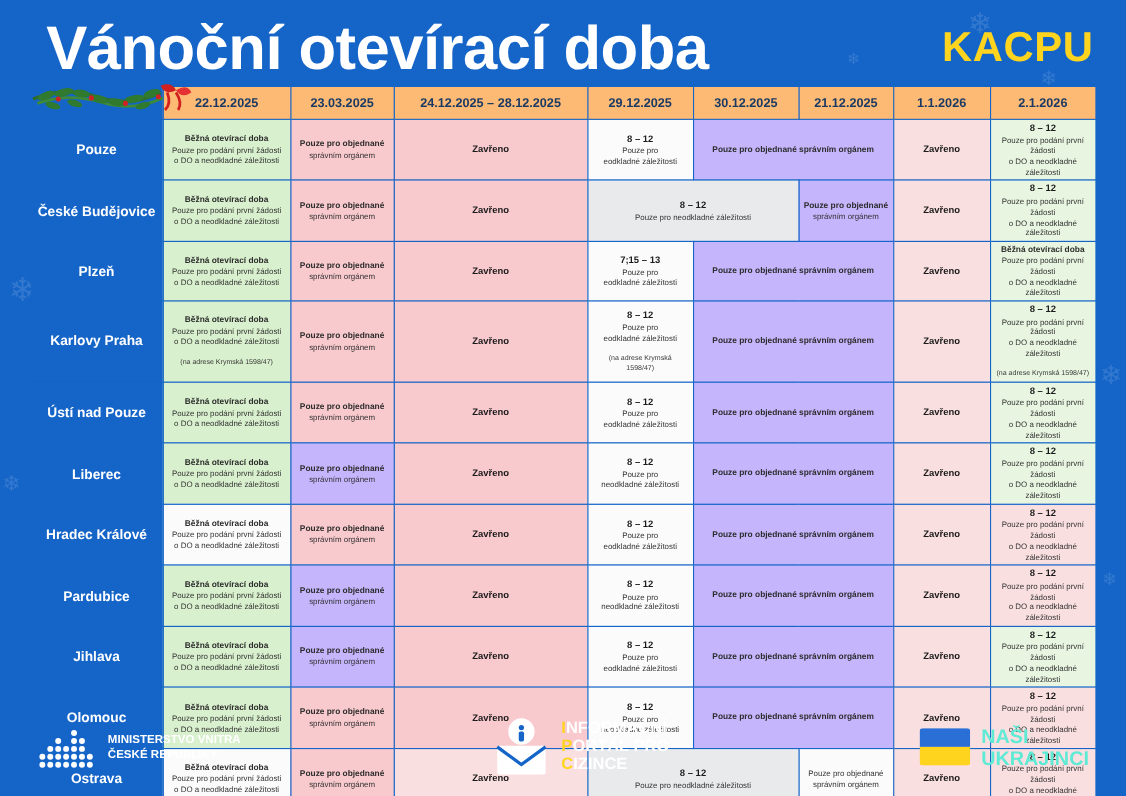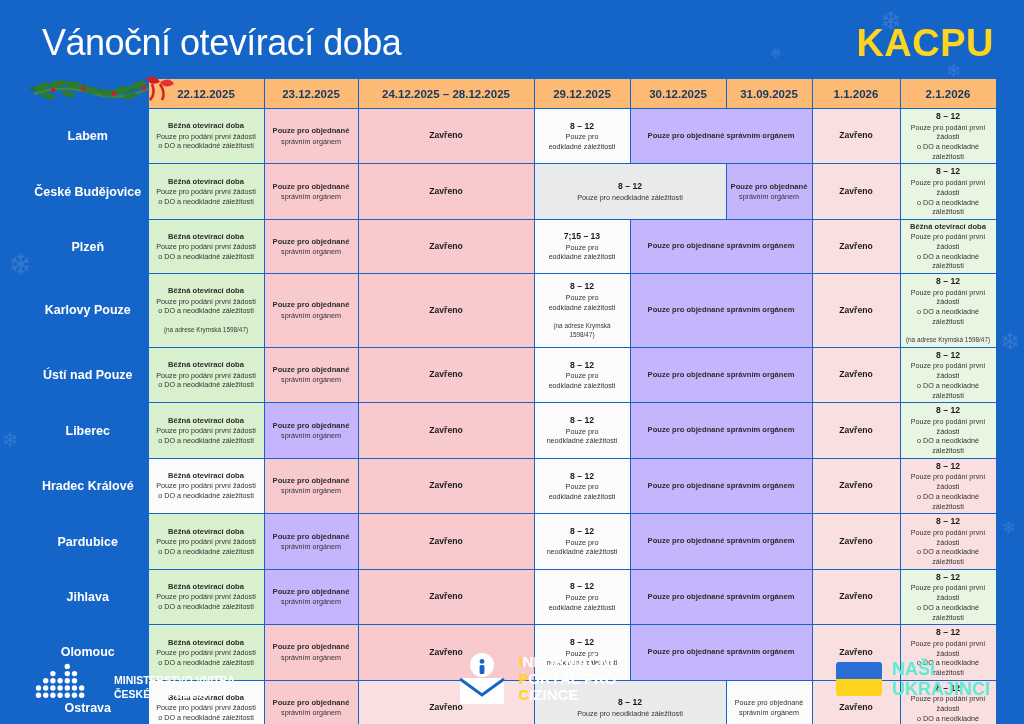--- a/index.html
+++ b/index.html
@@ -23,22 +23,22 @@
   .header {
     position: relative;
     height: 78px;
     padding: 8px 18px 0 42px;
     display: flex;
     align-items: center;
     justify-content: space-between;
   }
   .title {
     color: #ffffff;
-    font-size: 36px;
-    font-weight: normal;
+    font-size: 56px;
+    font-weight: bold;
     letter-spacing: -0.5px;
     white-space: nowrap;
   }
   .kacpu {
     color: #ffd41f;
     font-size: 38px;
     font-weight: bold;
     letter-spacing: 0.5px;
     margin-right: 12px;
   }
@@ -108,22 +108,22 @@
     position: absolute;
     left: 0; right: 0; bottom: 0;
     height: 90px;
     display: flex;
     align-items: center;
     justify-content: space-between;
     padding: 0 34px;
   }
   .mv {
     display: flex;
-    align-items: flex-end;
-    gap: 26px;
+    align-items: center;
+    gap: 10px;
   }
   .mv-dots { width: 54px; height: 44px; }
   .mv-text {
     color: #ffffff;
     font-size: 10.5px;
     line-height: 1.35;
     font-weight: bold;
   }
   .ipc {
     display: flex;
@@ -198,32 +198,32 @@
       <col style="width:96px">
       <col style="width:96px">
       <col style="width:86px">
       <col style="width:88px">
       <col style="width:96px">
     </colgroup>
     <thead>
       <tr>
         <th class="corner"></th>
         <th>22.12.2025</th>
-        <th>23.12.2025</th>
+        <th>23.03.2025</th>
         <th>24.12.2025 – 28.12.2025</th>
         <th>29.12.2025</th>
         <th>30.12.2025</th>
-        <th>31.09.2025</th>
+        <th>21.12.2025</th>
         <th>1.1.2026</th>
         <th>2.1.2026</th>
       </tr>
     </thead>
     <tbody id="tbody">
         <tr style="height: 37px;">
-          <td class="city">Labem</td>
+          <td class="city">Pouze</td>
           <td class="cell c-green">
             <div style="font-weight: bold; font-size: 7.6px;">Běžná otevírací doba</div>
             <div class="sub">Pouze pro podání první žádosti</div>
             <div class="sub">o DO a neodkladné záležitosti</div>
           </td>
           <td class="cell c-pink">
             <div style="font-weight: bold; font-size: 7.6px;">Pouze pro objednané</div>
             <div class="sub">správním orgánem</div>
           </td>
           <td class="cell c-pink">
@@ -302,21 +302,21 @@
           <td class="cell c-pinklight">
             <div class="big">Zavřeno</div>
           </td>
           <td class="cell c-greenlight">
             <div style="font-weight: bold; font-size: 7.6px;">Běžná otevírací doba</div>
             <div class="sub">Pouze pro podání první žádosti</div>
             <div class="sub">o DO a neodkladné záležitosti</div>
           </td>
         </tr>
         <tr style="height: 60px;">
-          <td class="city">Karlovy Pouze</td>
+          <td class="city">Karlovy Praha</td>
           <td class="cell c-green">
             <div style="font-weight: bold; font-size: 7.6px;">Běžná otevírací doba</div>
             <div class="sub">Pouze pro podání první žádosti</div>
             <div class="sub">o DO a neodkladné záležitosti</div>
             <div class="sub">&nbsp;</div>
             <div class="note">(na adrese Krymská 1598/47)</div>
           </td>
           <td class="cell c-pink">
             <div style="font-weight: bold; font-size: 7.6px;">Pouze pro objednané</div>
             <div class="sub">správním orgánem</div>

